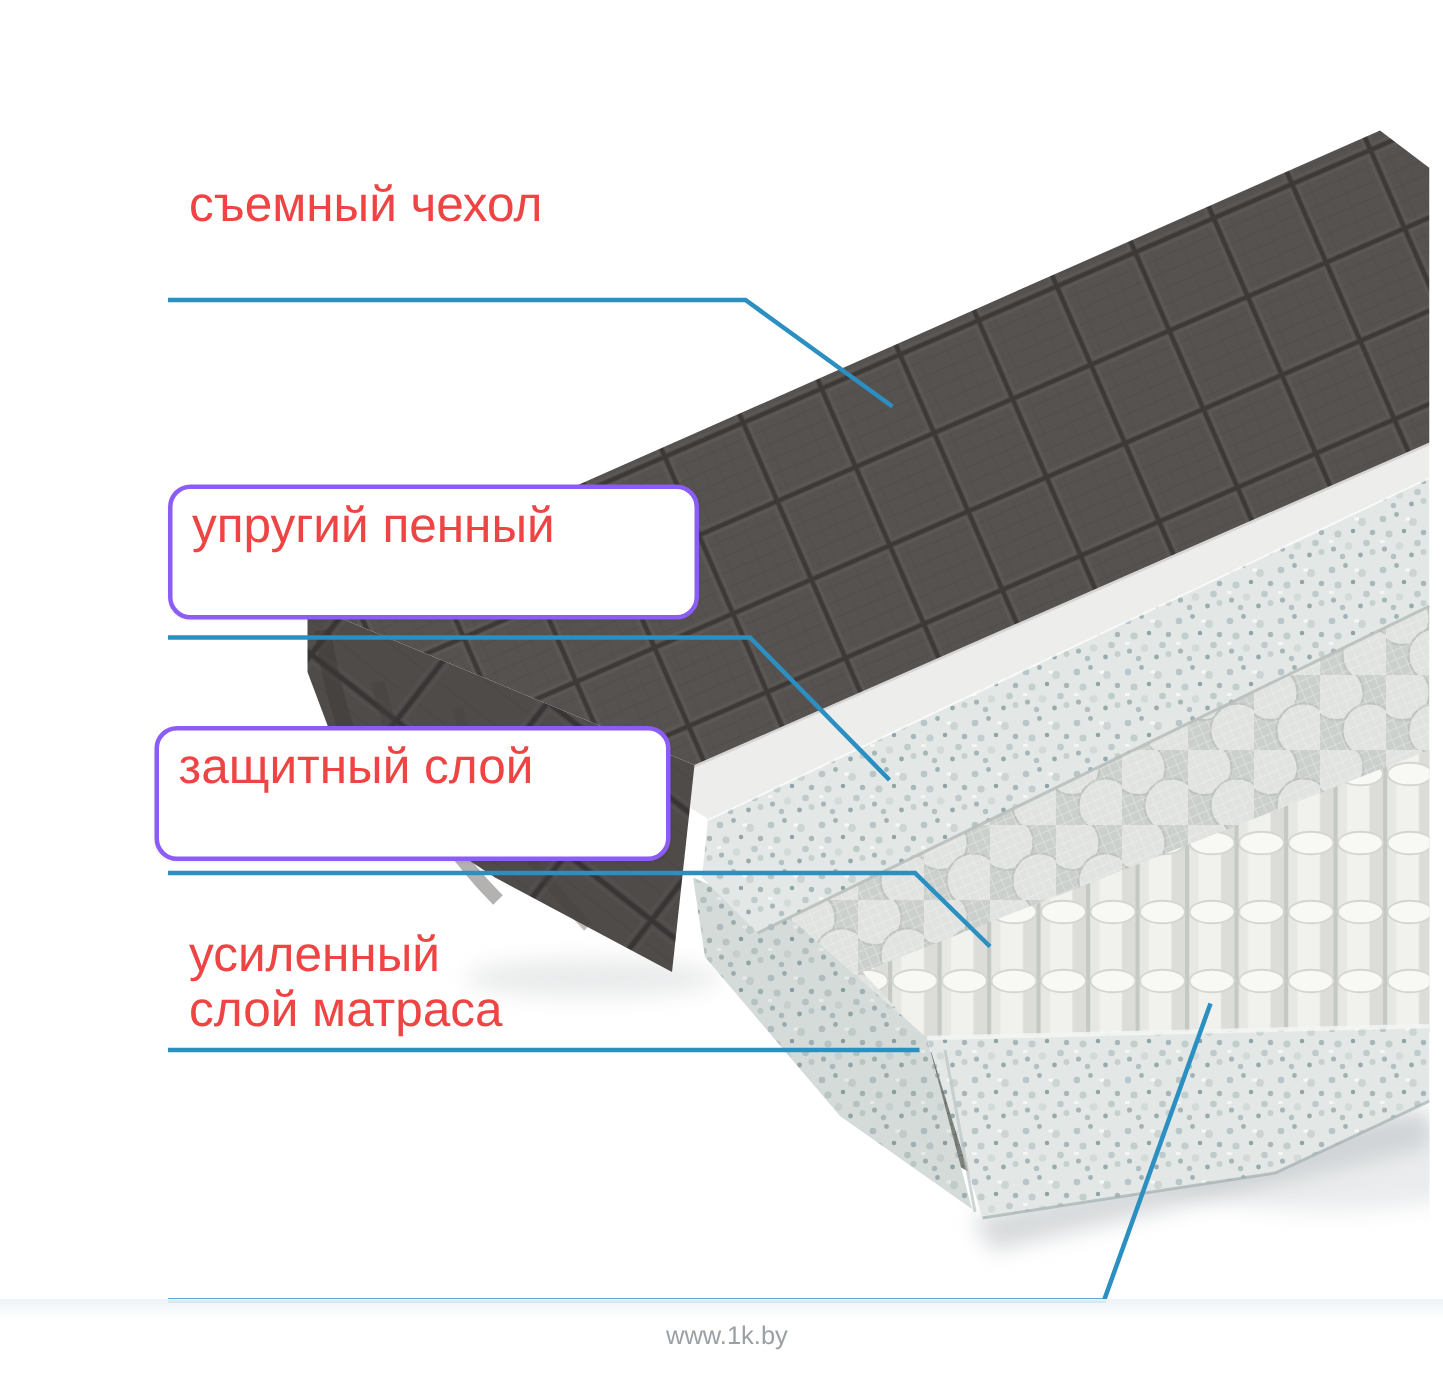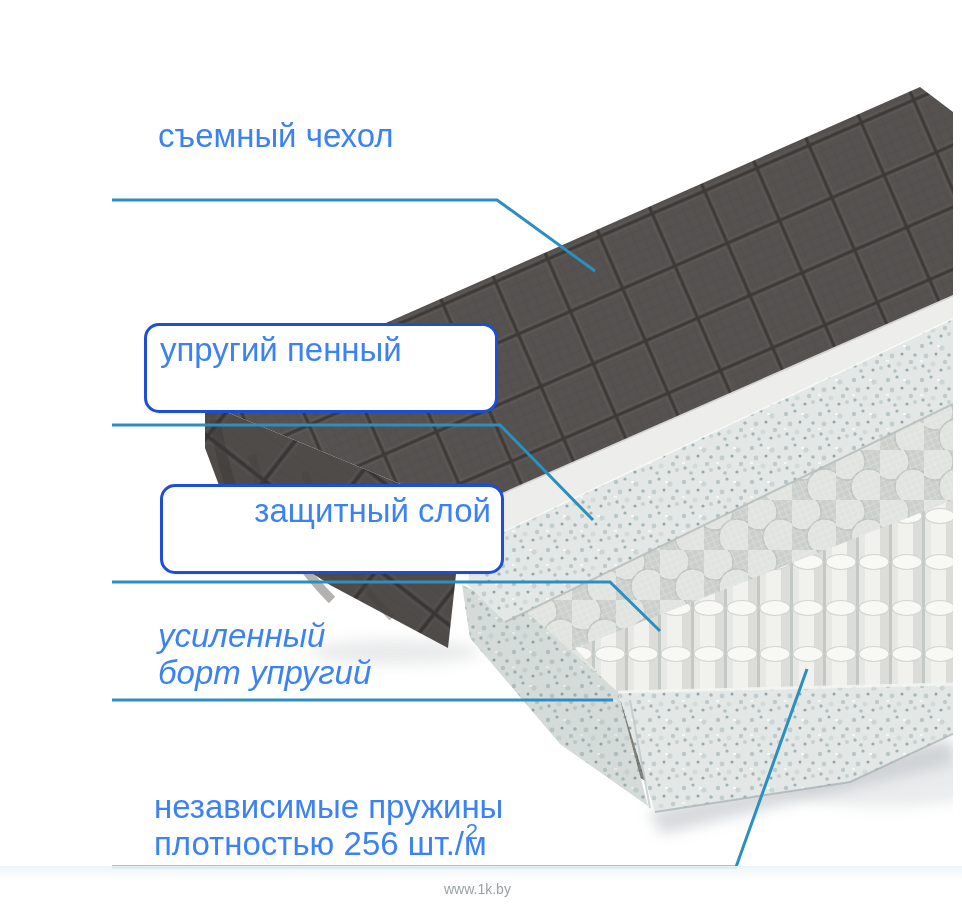--- a/index.html
+++ b/index.html
@@ -2,33 +2,33 @@
 <html><head>
 <meta charset="utf-8">
 <style>
   html,body{margin:0;padding:0;background:#ffffff;}
   #stage{
     position:relative;width:962px;height:920px;background:#ffffff;
     overflow:hidden;font-family:"Liberation Sans",sans-serif;
   }
   svg{position:absolute;left:0;top:0;}
   .label{
-    position:absolute;color:#3b82f6;font-size:33px;line-height:37px;
-    letter-spacing:0;white-space:nowrap;margin-left:32px;
+    position:absolute;color:#ef4444;font-size:33px;line-height:37px;
+    letter-spacing:0;white-space:nowrap;
   }
   .label .ln{display:block;}
   .boxed{
-    background:#ffffff;border:3px solid #1d4ed8;border-radius:15px;
+    background:#ffffff;border:3px solid #8b5cf6;border-radius:15px;
     padding:5px 10px 5px 13px;box-shadow:0 1px 2px rgba(0,0,0,.06);
   }
   .supnum{
     font-size:22px;position:relative;top:-16px;margin-left:-21px;
   }
   #watermark{
-    position:absolute;left:444px;top:881px;color:#9aa1a5;font-size:14px;
+    position:absolute;left:444px;top:881px;color:#9aa1a5;font-size:17px;
   }
   #bottom-tint{
     position:absolute;left:0;top:866px;width:962px;height:14px;
     background:linear-gradient(#eef4f8,rgba(255,255,255,0));
   }
 </style>
 </head>
 <body>
 
 <div id="stage">
@@ -147,29 +147,25 @@
   </svg>
 
   <div class="label" style="left:126px;top:117px;">
     <span class="ln">съемный чехол</span>
   </div>
 
   <div class="label boxed" style="left:112px;top:323px;width:325px;height:74px;">
     <span class="ln">упругий пенный</span>
   </div>
 
-  <div class="label boxed" style="left:128px;top:484px;width:315px;height:74px;text-align:right;">
+  <div class="label boxed" style="left:103px;top:484px;width:315px;height:74px;">
     <span class="ln">защитный слой</span>
   </div>
 
-  <div class="label" style="left:126px;top:617px;font-style:italic;">
+  <div class="label" style="left:126px;top:617px;">
     <span class="ln">усиленный</span>
-    <span class="ln">борт упругий</span>
+    <span class="ln">слой матраса</span>
   </div>
 
-  <div class="label" style="left:122px;top:788px;">
-    <span class="ln">независимые пружины</span>
-    <span class="ln"><span>плотностью 256 шт./м</span><span class="supnum">2</span></span>
-  </div>
 
   <div id="bottom-tint"></div>
   <div id="watermark">www.1k.by</div>
 </div>
 
 </body></html>

